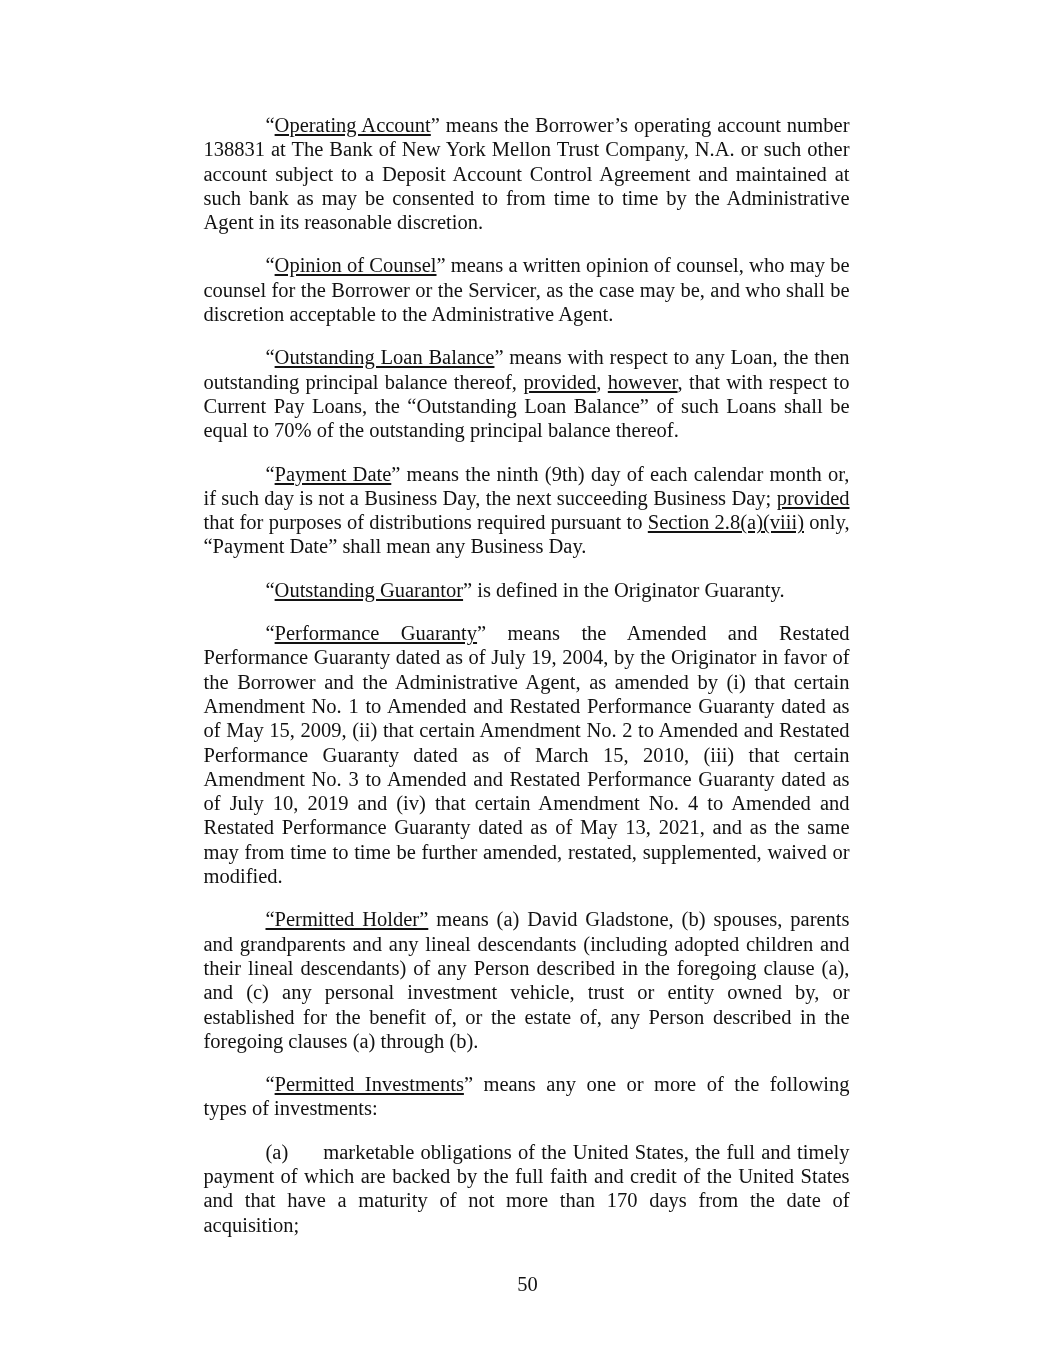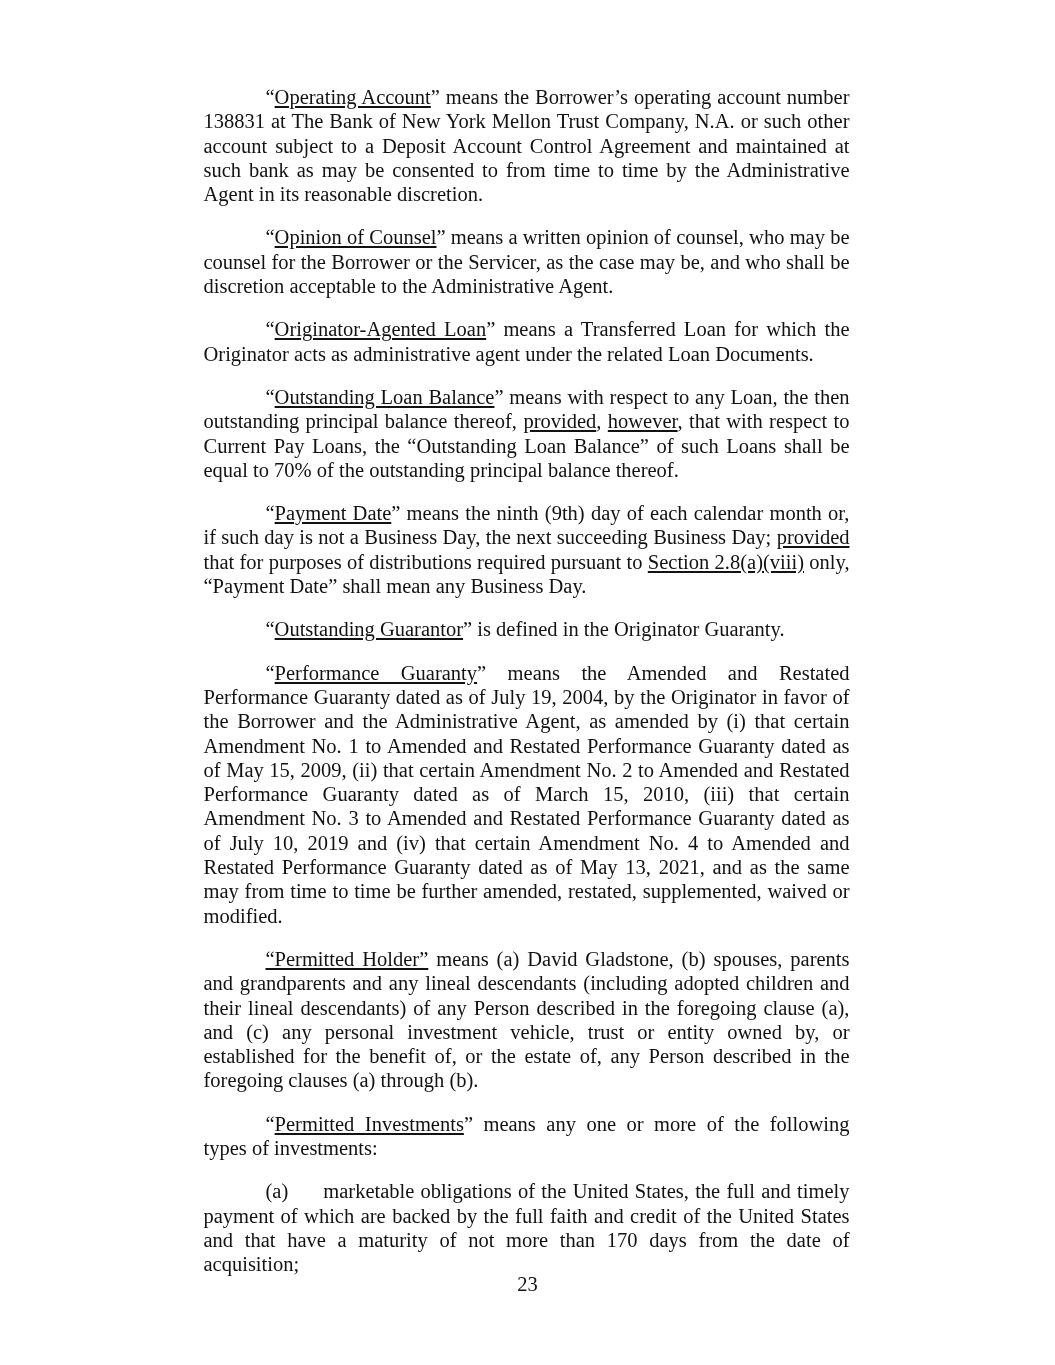--- a/index.html
+++ b/index.html
@@ -7,21 +7,21 @@
     padding: 0;
     background: #ffffff;
   }
   .page {
     position: relative;
     width: 892px;
     height: 1365px;
     margin: 0 auto;
     background: #ffffff;
     box-sizing: border-box;
-    padding: 85px 124px 0 122px;
+    padding: 113px 124px 0 122px;
     font-family: "Liberation Serif", "DejaVu Serif", serif;
     font-size: 20.5px;
     line-height: 24.3px;
     color: #121212;
     overflow: hidden;
   }
   .para {
     margin: 0 0 19px 0;
     text-align: justify;
     text-indent: 62px;
@@ -45,23 +45,22 @@
     line-height: 24.3px;
   }
 </style>
 </head>
 <body>
 
 <div class="page">
   <div>
       <p class="para"><span>“</span><span class="u">Operating Account</span><span>” means the Borrower’s operating account number 138831 at The Bank of New York Mellon Trust Company, N.A. or such other account subject to a Deposit Account Control Agreement and maintained at such bank as may be consented to from time to time by the Administrative Agent in its reasonable discretion.</span></p>
       <p class="para"><span>“</span><span class="u">Opinion of Counsel</span><span>” means a written opinion of counsel, who may be counsel for the Borrower or the Servicer, as the case may be, and who shall be discretion acceptable to the Administrative Agent.</span></p>
-      <p class="para"><span>“</span><span class="u">Originator-Agented Loan</span><span>” means a Transferred Loan for which the Originator acts as administrative agent under the related Loan Documents.</span></p>
       <p class="para"><span>“</span><span class="u">Outstanding Loan Balance</span><span>” means with respect to any Loan, the then outstanding principal balance thereof, </span><span class="u">provided</span><span>, </span><span class="u">however</span><span>, that with respect to Current Pay Loans, the “Outstanding Loan Balance” of such Loans shall be equal to 70% of the outstanding principal balance thereof.</span></p>
       <p class="para"><span>“</span><span class="u">Payment Date</span><span>” means the ninth (9th) day of each calendar month or, if such day is not a Business Day, the next succeeding Business Day; </span><span class="u">provided</span><span> that for purposes of distributions required pursuant to </span><span class="u">Section 2.8(a)(viii)</span><span> only, “Payment Date” shall mean any Business Day.</span></p>
       <p class="para"><span>“</span><span class="u">Outstanding Guarantor</span><span>” is defined in the Originator Guaranty.</span></p>
       <p class="para"><span>“</span><span class="u">Performance Guaranty</span><span>” means the Amended and Restated Performance Guaranty dated as of July 19, 2004, by the Originator in favor of the Borrower and the Administrative Agent, as amended by (i) that certain Amendment No. 1 to Amended and Restated Performance Guaranty dated as of May 15, 2009, (ii) that certain Amendment No. 2 to Amended and Restated Performance Guaranty dated as of March 15, 2010, (iii) that certain Amendment No. 3 to Amended and Restated Performance Guaranty dated as of July 10, 2019 and (iv) that certain Amendment No. 4 to Amended and Restated Performance Guaranty dated as of May 13, 2021, and as the same may from time to time be further amended, restated, supplemented, waived or modified.</span></p>
       <p class="para"><span class="u">“Permitted Holder”</span><span> means (a) David Gladstone, (b) spouses, parents and grandparents and any lineal descendants (including adopted children and their lineal descendants) of any Person described in the foregoing clause (a), and (c) any personal investment vehicle, trust or entity owned by, or established for the benefit of, or the estate of, any Person described in the foregoing clauses (a) through (b).</span></p>
       <p class="para"><span>“</span><span class="u">Permitted Investments</span><span>” means any one or more of the following types of investments:</span></p>
       <p class="para"><span>(a)</span><span class="tab" style="width: 35px;"></span><span>marketable obligations of the United States, the full and timely payment of which are backed by the full faith and credit of the United States and that have a maturity of not more than 170 days from the date of acquisition;</span></p>
     </div>
-  <div class="page-number">23</div>
+  <div class="page-number">50</div>
 </div>
 
 </body></html>

